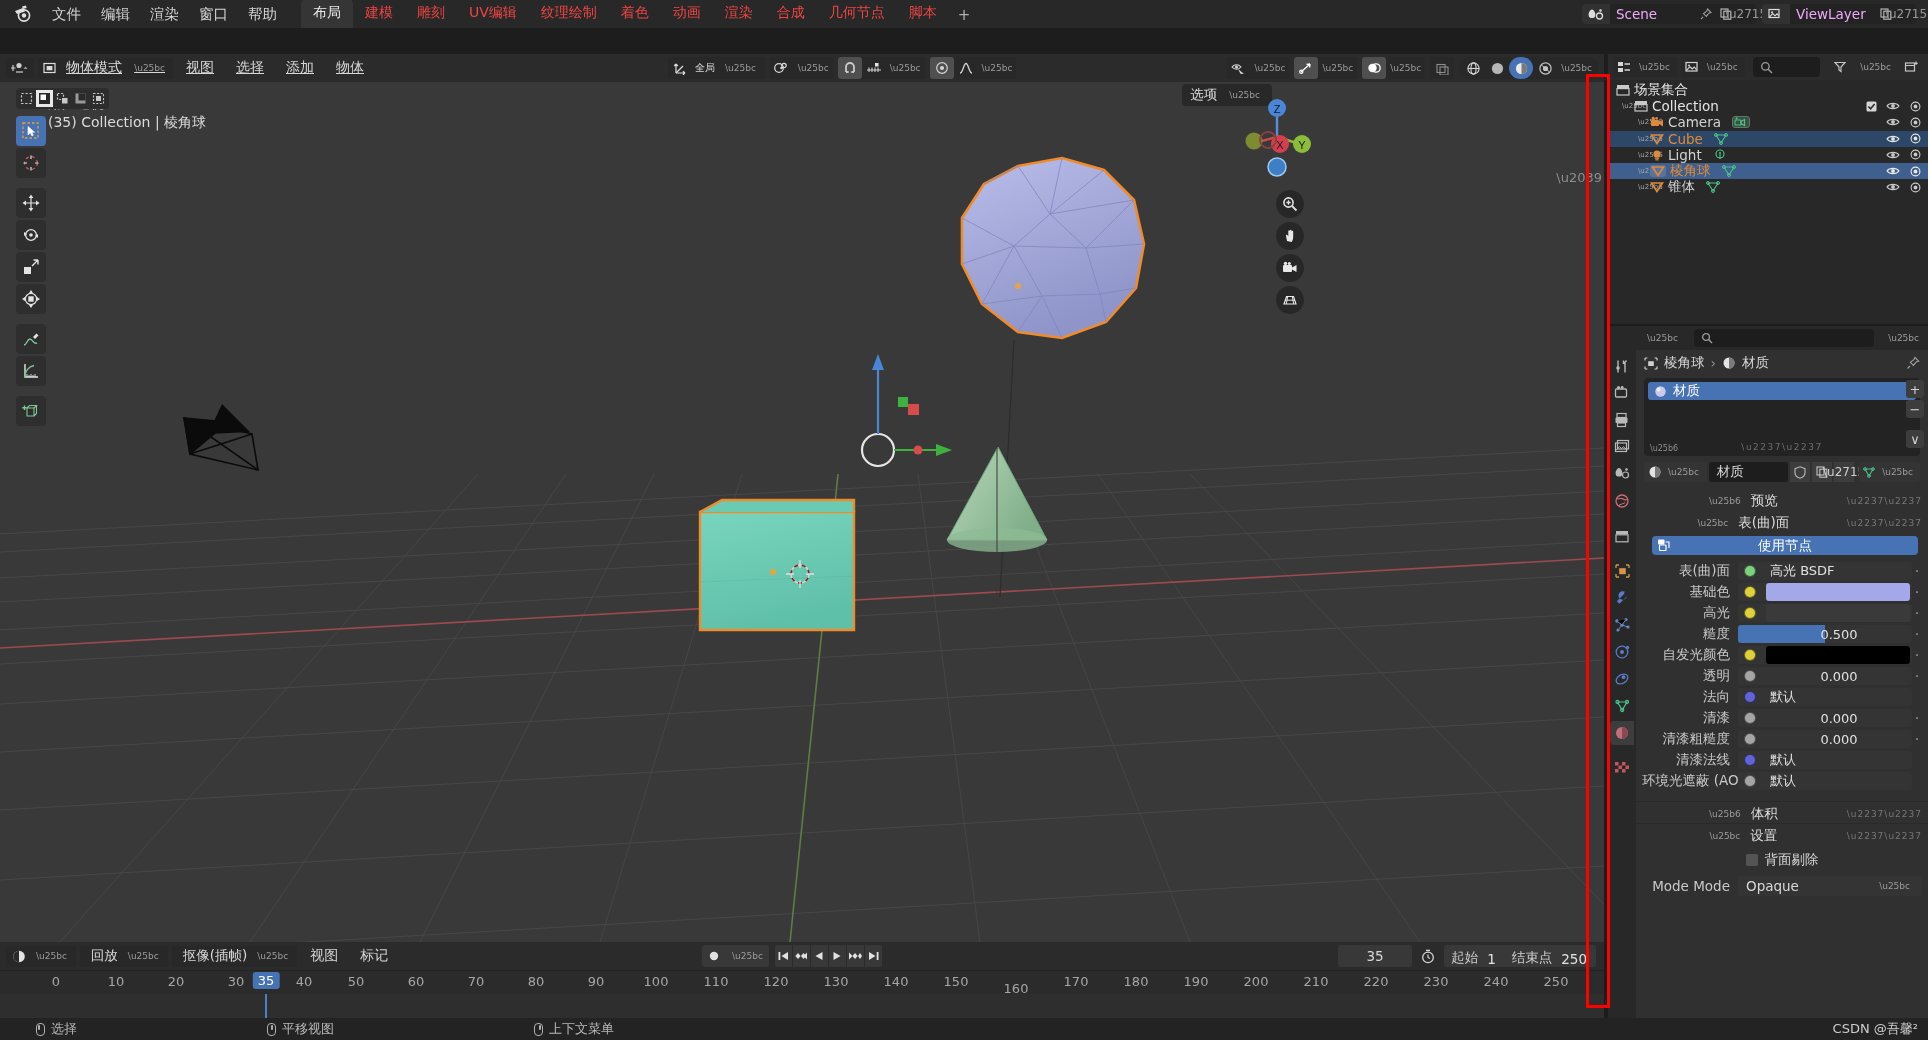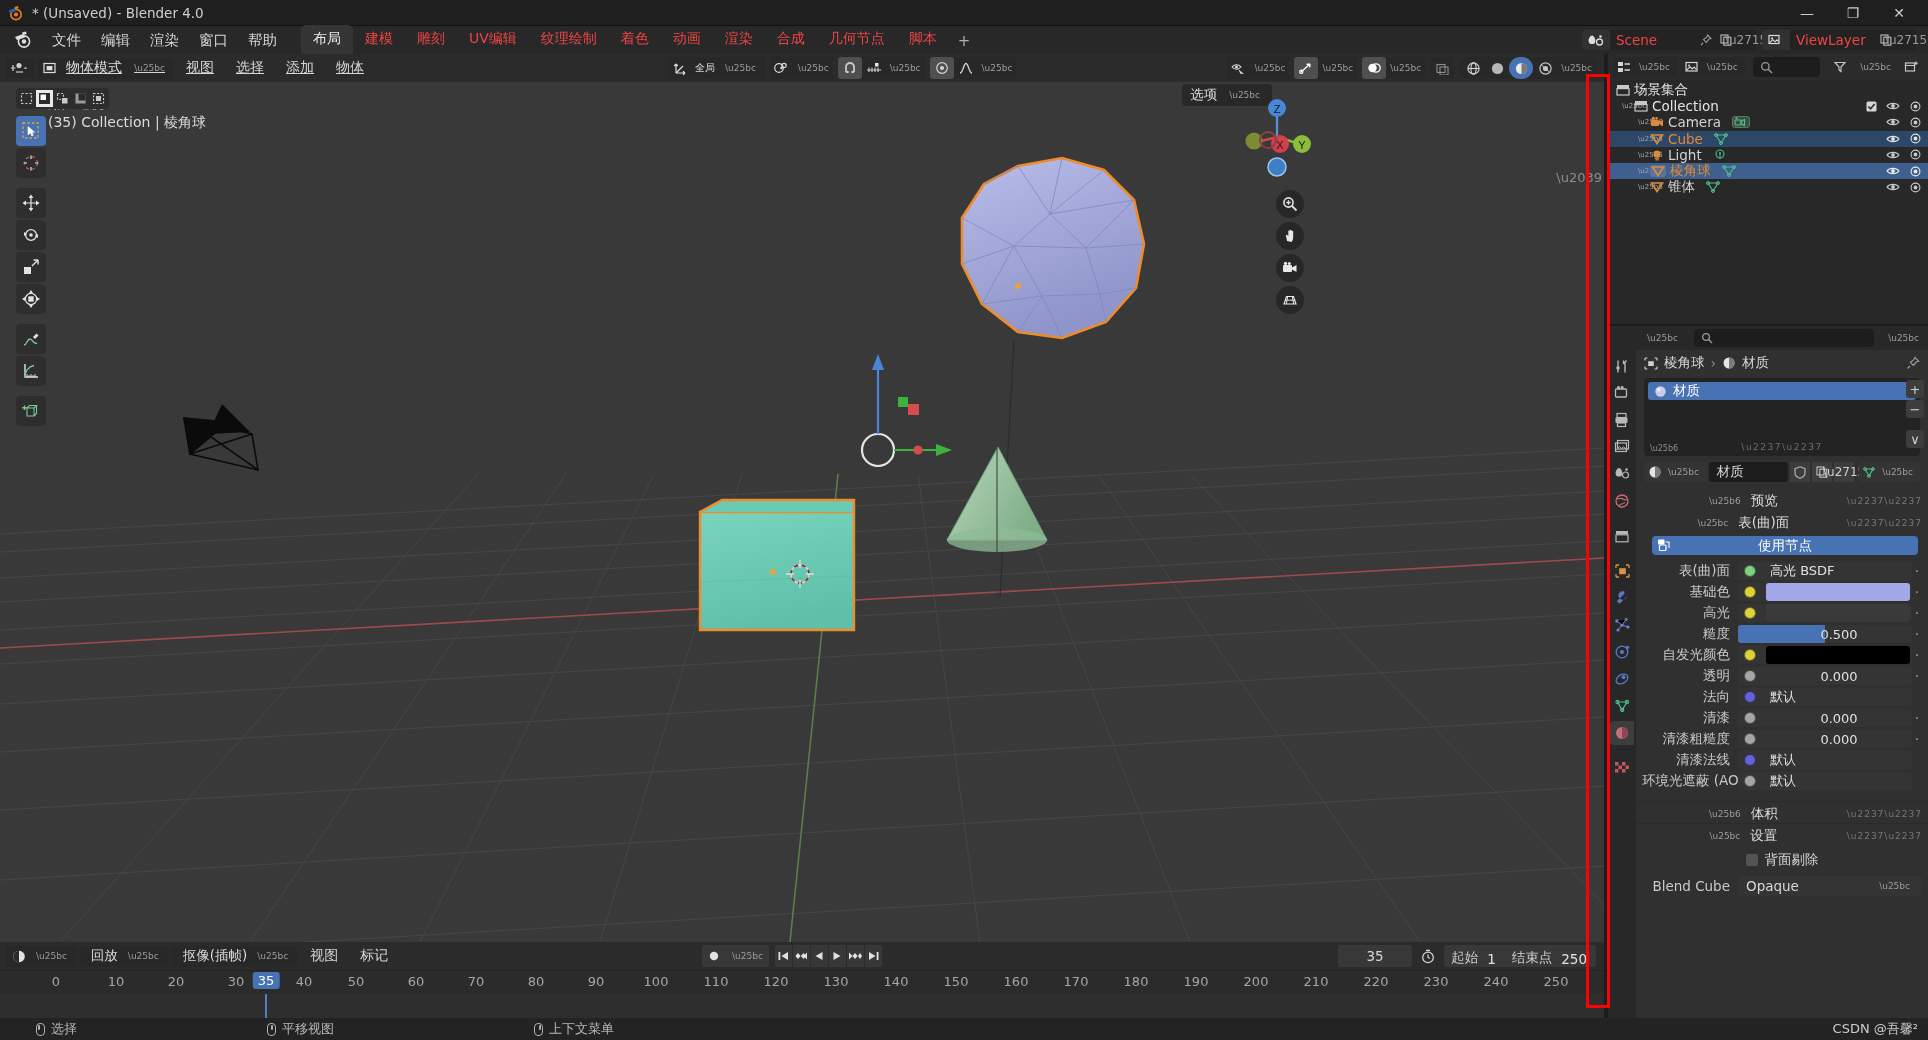--- a/index.html
+++ b/index.html
@@ -20,21 +20,21 @@
   .topbar { height:28px; background:#282828; display:flex; align-items:center; padding:0 6px; gap:0; position:relative;}
   .topbar .logo { width:22px; height:20px; margin:0 8px 0 6px; position:relative; }
   .menu-item { padding:3px 10px; font-size:14.5px; color:#d4d4d4; border-radius:3px; white-space:nowrap;}
   .wsp-tabs { display:flex; align-items:flex-end; height:28px; margin-left:14px; }
   .wsp-tab { padding:5px 12px 6px; font-size:14px; color:#ef4444; border-radius:5px 5px 0 0; white-space:nowrap;}
   .wsp-tab.active { background:#353535; color:#e8e8e8; }
   .wsp-plus { padding:4px 9px; color:#b0b0b0; font-size:15px;}
   .topbar-right { margin-left:auto; display:flex; align-items:center; gap:6px; padding-right:6px;}
   .scene-field { display:flex; align-items:center; background:#232323; border-radius:4px; height:20px; }
   .scene-field .ic { width:28px; height:20px; display:flex; align-items:center; justify-content:center; background:#313131; border-radius:4px 0 0 4px;}
-  .scene-field .nm { padding:0 10px 0 6px; font-size:13.5px; color:#ef4444; min-width:86px;}
+  .scene-field .nm { padding:0 10px 0 6px; font-size:13.5px; color:#f0abfc; min-width:86px;}
   .scene-field .btn { width:20px; height:20px; display:flex; align-items:center; justify-content:center; color:#9a9a9a; font-size:12px;}
 
   
   .viewport-area { position:absolute; left:0; top:54px; width:1604px; height:888px; background:#303030;}
   .vp-header { height:28px; background:#2b2b2b; display:flex; align-items:center; gap:4px; padding:0 6px; position:relative;text-decoration:underline;}
   .vp-sel-icon { width:28px; height:20px; background:#282828; border-radius:3px; display:flex; align-items:center; justify-content:center;}
   .mode-drop { display:flex; align-items:center; background:#282828; border-radius:3px; height:21px; padding:0 4px; min-width:135px;}
   .mode-drop .lbl { font-size:14px; padding:0 8px; color:#dcdcdc;}
   .chev { font-size:9px; color:#9b9b9b; margin-left:auto; padding:0 4px;}
   .vh-menu { padding:2px 9px; font-size:14px; color:#d4d4d4; border-radius:3px;}
@@ -155,36 +155,20 @@
   .mouse-ic.mid::after { left:2.6px;}
   .mouse-ic.right::after { right:1px; left:auto;}
   .sb-right { margin-left:auto; font-size:13px; color:#cdcdcd;}
   svg { display:block; }
 </style>
 </head>
 <body>
 
 <div class="app">
 
-  <div class="titlebar">
-    <span class="blender-logo">
-      <svg width="18" height="18" viewBox="0 0 18 18">
-        <circle cx="10" cy="10.5" r="5.2" fill="none" stroke="#e87d0d" stroke-width="1.7"></circle>
-        <circle cx="10" cy="10.5" r="2.1" fill="#e87d0d"></circle>
-        <path d="M2.5 6.5 L9 4 L11 7 L4 9 Z" fill="#2a5fa8"></path>
-        <path d="M8.5 3 L12 2 L12.6 4.2 L9 5.2 Z" fill="#e87d0d"></path>
-      </svg>
-    </span>
-    <span class="tbtext">* (Unsaved) - Blender 4.0</span>
-    <div class="wctrl">
-      <div>—</div>
-      <div>❐</div>
-      <div>✕</div>
-    </div>
-  </div>
 
   <div class="topbar">
     <span class="logo">
       <svg width="22" height="20" viewBox="0 0 22 20">
         <circle cx="12" cy="11.5" r="5.6" fill="none" stroke="#e0e0e0" stroke-width="1.6"></circle>
         <circle cx="12" cy="11.5" r="2.2" fill="#e0e0e0"></circle>
         <path d="M3 7 L11 4 L13 7.5 L5 10 Z" fill="#e0e0e0"></path>
         <path d="M10 2.5 L14 1.5 L14.6 4 L11 5 Z" fill="#e0e0e0"></path>
       </svg>
     </span>
@@ -769,21 +753,21 @@
         <span class="tick" style="left: 416px;">60</span>
         <span class="tick" style="left: 476px;">70</span>
         <span class="tick" style="left: 536px;">80</span>
         <span class="tick" style="left: 596px;">90</span>
         <span class="tick" style="left: 656px;">100</span>
         <span class="tick" style="left: 716px;">110</span>
         <span class="tick" style="left: 776px;">120</span>
         <span class="tick" style="left: 836px;">130</span>
         <span class="tick" style="left: 896px;">140</span>
         <span class="tick" style="left: 956px;">150</span>
-        <span class="tick" style="left: 1016px;">160</span>
+        <span class="tick" style="left: 1016px; margin-top: 7px;">160</span>
         <span class="tick" style="left: 1076px;">170</span>
         <span class="tick" style="left: 1136px;">180</span>
         <span class="tick" style="left: 1196px;">190</span>
         <span class="tick" style="left: 1256px;">200</span>
         <span class="tick" style="left: 1316px;">210</span>
         <span class="tick" style="left: 1376px;">220</span>
         <span class="tick" style="left: 1436px;">230</span>
         <span class="tick" style="left: 1496px;">240</span>
         <span class="tick" style="left: 1556px;">250</span>
       </div>
@@ -1364,21 +1348,21 @@
         <span class="chev" style="font-size:9px;">\u25bc</span>
         <span>设置</span>
         <span class="dots">\u2237\u2237</span>
       </div>
 
       <div class="prow2" style="justify-content:center;">
         <span class="chk"></span>
         <span style="margin-left:7px;">背面剔除</span>
       </div>
       <div class="prow2">
-        <span class="lb">Blend Cube</span>
+        <span class="lb">Mode Mode</span>
         <span class="selfield">
           <span>Opaque</span>
           <span class="chev" style="margin-left:auto;">\u25bc</span>
         </span>
       </div>
     </div>
   </div>
 
   <div class="redrect" style="left:1586px; top:74px; width:24px; height:934px;"></div>
 

